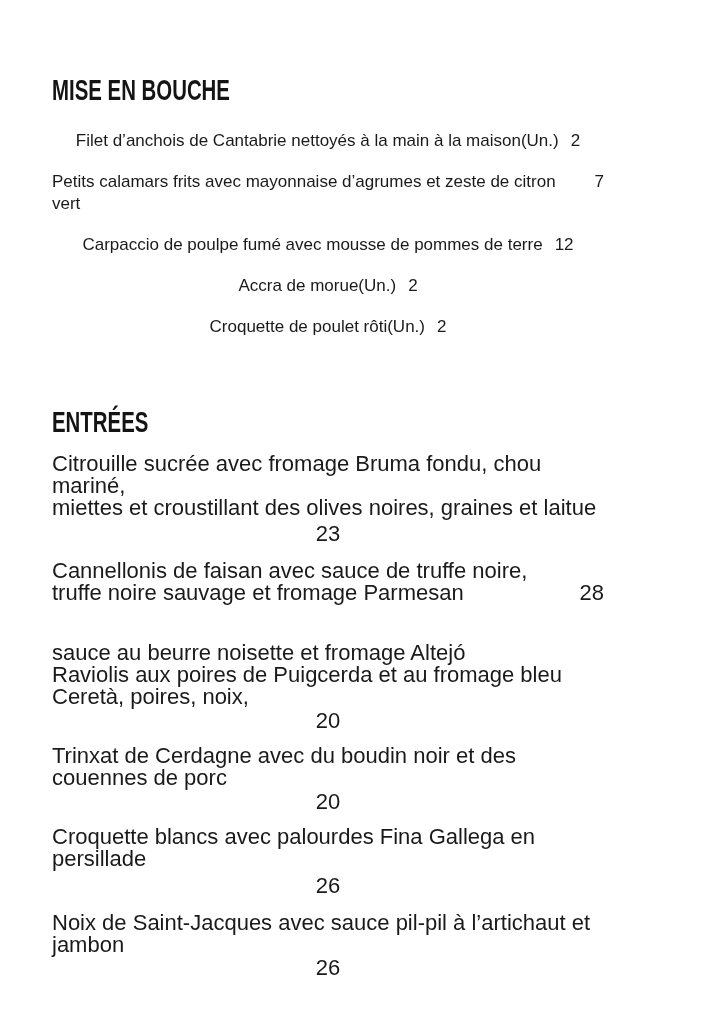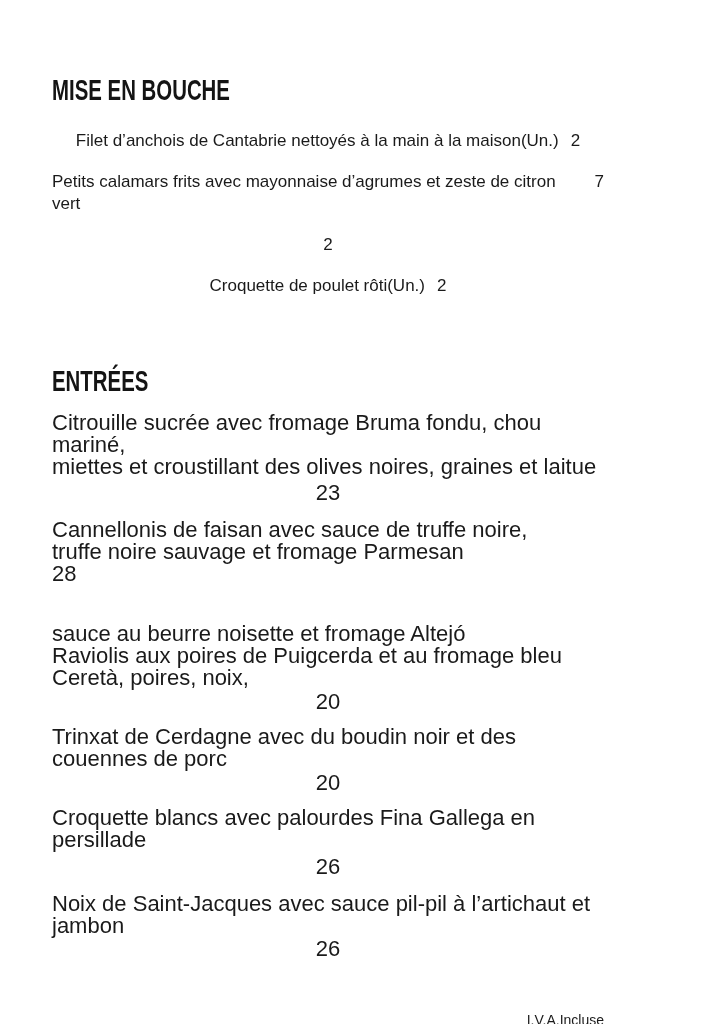--- a/index.html
+++ b/index.html
@@ -38,21 +38,20 @@
   .row .price { white-space: nowrap; }
   .item2 {
     font-size: 22px;
     line-height: 22px;
   }
   .item2 .line { }
   .line-with-price {
     display: flex;
     justify-content: space-between;
     align-items: baseline;
-    flex-direction: column;
   }
   .price-line {
     text-align: center;
   }
   .footer-note {
     font-size: 14px;
     line-height: 18px;
     text-align: right;
     margin-top: 51px;
     color: #1a1a1a;
@@ -68,20 +67,25 @@
 
     <div class="row">
       <span class="name">Filet d’anchois de Cantabrie nettoyés à la main à la maison(Un.)</span>
       <span class="price">2</span>
     </div>
     <div class="row">
       <span class="name">Petits calamars frits avec mayonnaise d’agrumes et zeste de citron vert</span>
       <span class="price">7</span>
     </div>
     <div class="row">
+      <span class="name">Carpaccio de poulpe fumé avec mousse de pommes de terre</span>
+      <span class="price">12</span>
+    </div>
+    <div class="row">
+      <span class="name">Accra de morue(Un.)</span>
       <span class="price">2</span>
     </div>
     <div class="row">
       <span class="name">Croquette de poulet rôti(Un.)</span>
       <span class="price">2</span>
     </div>
   </div>
 
   <div>
     <div class="section-title title-2">ENTRÉES</div>

